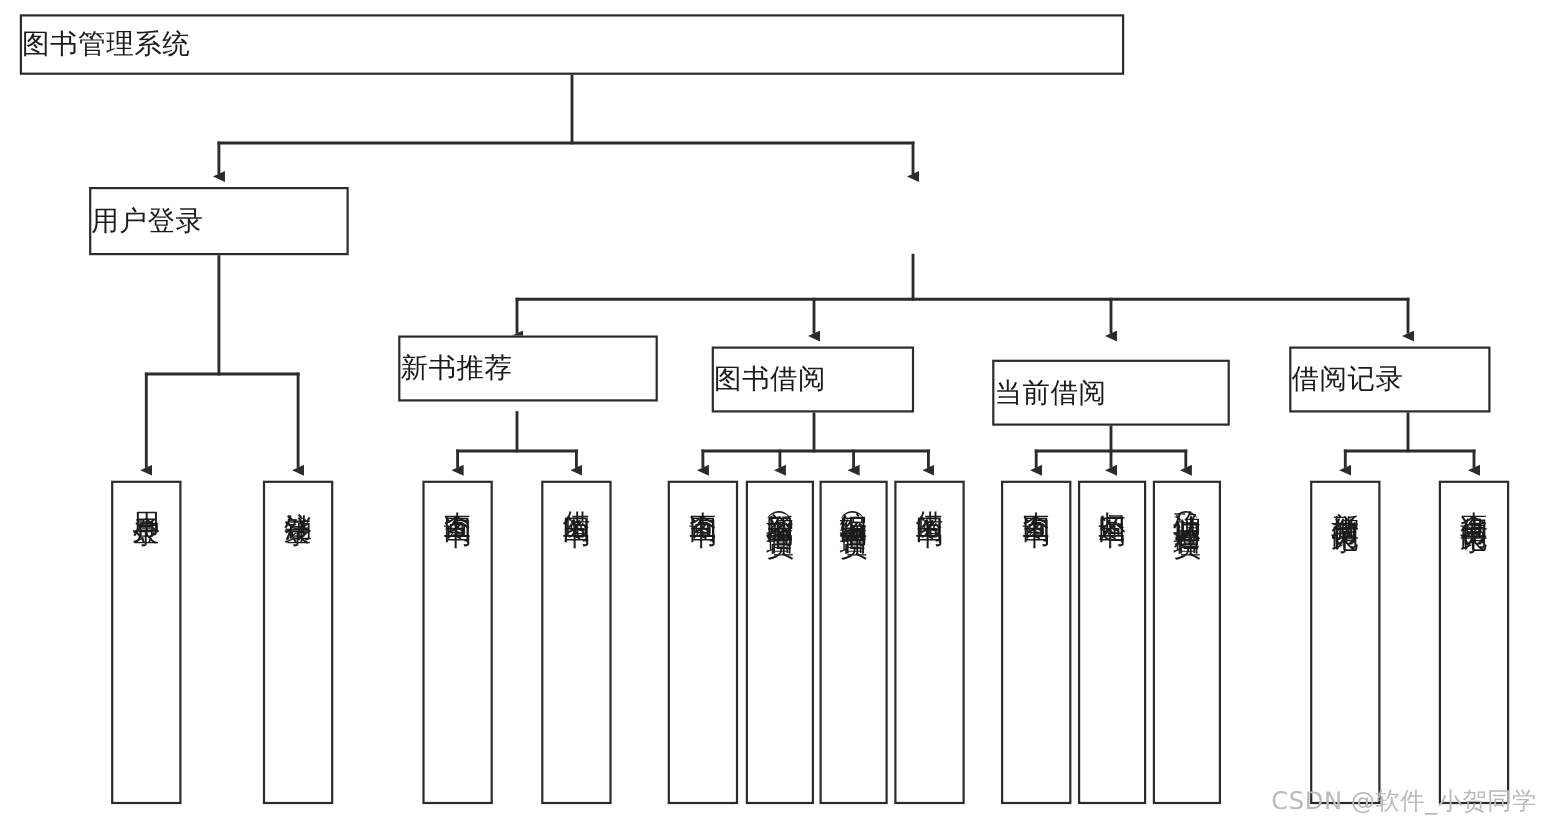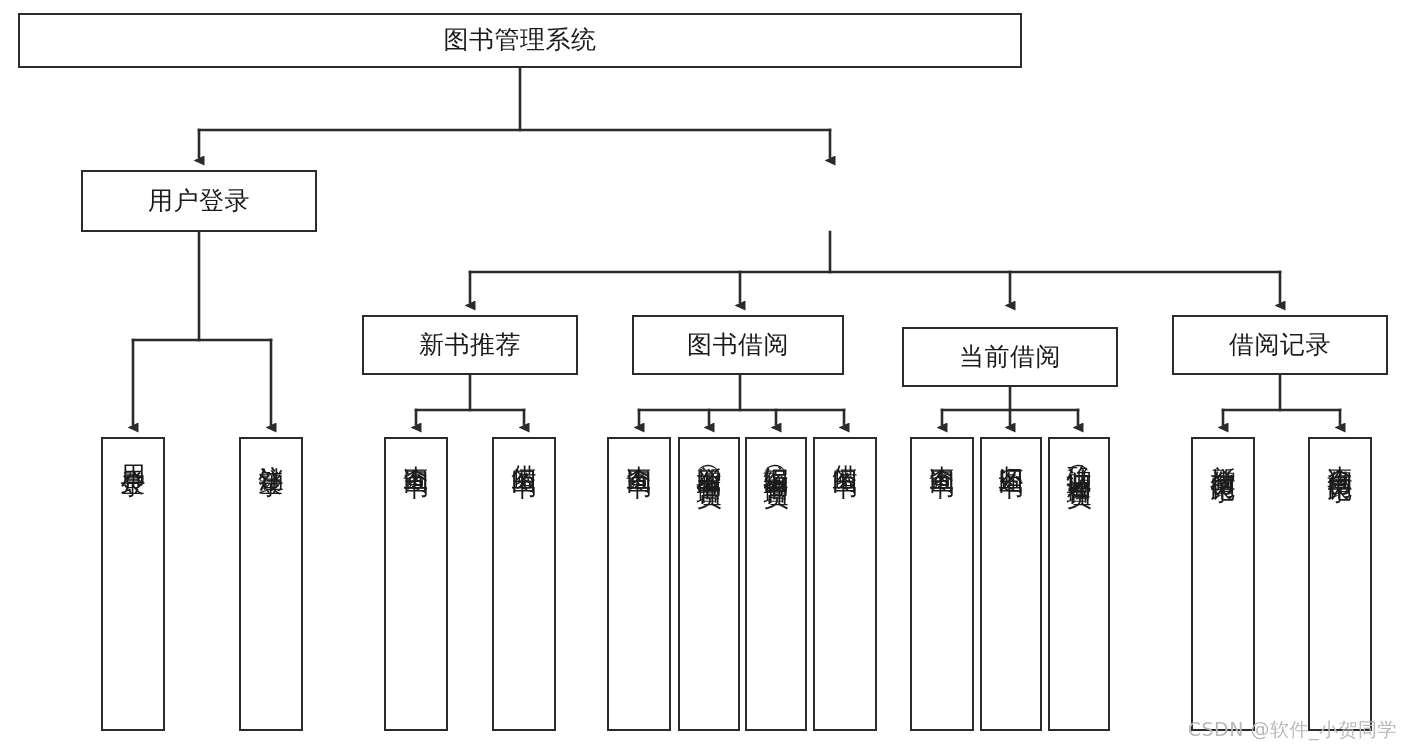--- a/index.html
+++ b/index.html
@@ -28,21 +28,21 @@
     height: 747px;
     pointer-events: none;
   }
   .node {
     position: absolute;
     box-sizing: border-box;
     background: #ffffff;
     border: 2.4px solid #2b2b2b;
     display: flex;
     align-items: center;
-    justify-content: center;
+    justify-content: flex-start;
     z-index: 2;
   }
   .node-label {
     color: #1b1b1b;
     line-height: 1.06;
     white-space: pre;
     text-align: center;
   }
   
   .node.h .node-label {
@@ -62,21 +62,21 @@
     writing-mode: vertical-rl;
     text-orientation: upright;
     font-size: 25px;
     letter-spacing: 3px;
     line-height: 1;
   }
   #watermark {
     position: absolute;
     right: 8px;
     bottom: 4px;
-    font-size: 19px;
+    font-size: 22px;
     color: #b9b9b9;
     letter-spacing: 0.5px;
     z-index: 3;
     white-space: pre;
   }
 </style>
 </head>
 <body>
 
 <div id="canvas">
@@ -134,30 +134,30 @@
   </svg>
 
   <div class="node root h" style="left:18px; top:13px; width:1004px; height:55px;">
     <span class="node-label">图书管理系统</span>
   </div>
 
   <div class="node h" style="left:81px; top:170px; width:236px; height:62px;">
     <span class="node-label">用户登录</span>
   </div>
 
-  <div class="node h" style="left:362px; top:315px; width:216px; height:60px;">
+  <div class="node h" style="left:362px; top:305px; width:236px; height:60px;">
     <span class="node-label">新书推荐</span>
   </div>
-  <div class="node h" style="left:632px; top:315px; width:212px; height:60px;">
+  <div class="node h" style="left:647px; top:315px; width:184px; height:60px;">
     <span class="node-label">图书借阅</span>
   </div>
   <div class="node h" style="left:902px; top:315px; width:216px; height:60px;margin-top:12px;">
     <span class="node-label">当前借阅</span>
   </div>
-  <div class="node h" style="left:1172px; top:315px; width:216px; height:60px;">
+  <div class="node h" style="left:1172px; top:315px; width:183px; height:60px;">
     <span class="node-label">借阅记录</span>
   </div>
 
   <div class="node v" style="left:101px; top:437px; width:64px; height:294px;">
     <span class="node-label">用户登录</span>
   </div>
   <div class="node v" style="left:239px; top:437px; width:64px; height:294px;">
     <span class="node-label">注销登录</span>
   </div>
 

